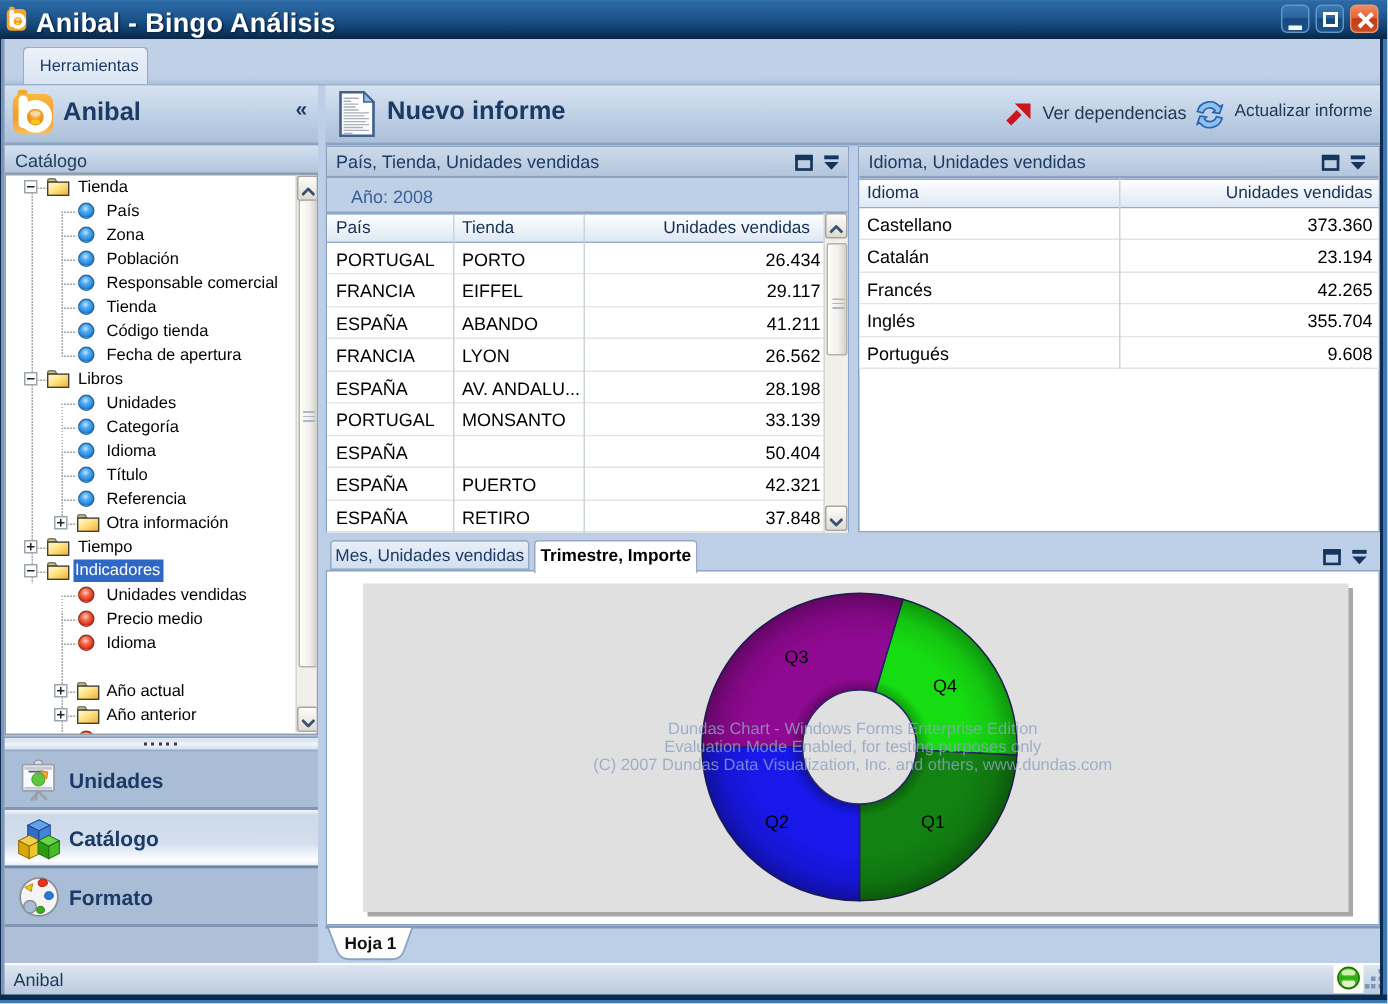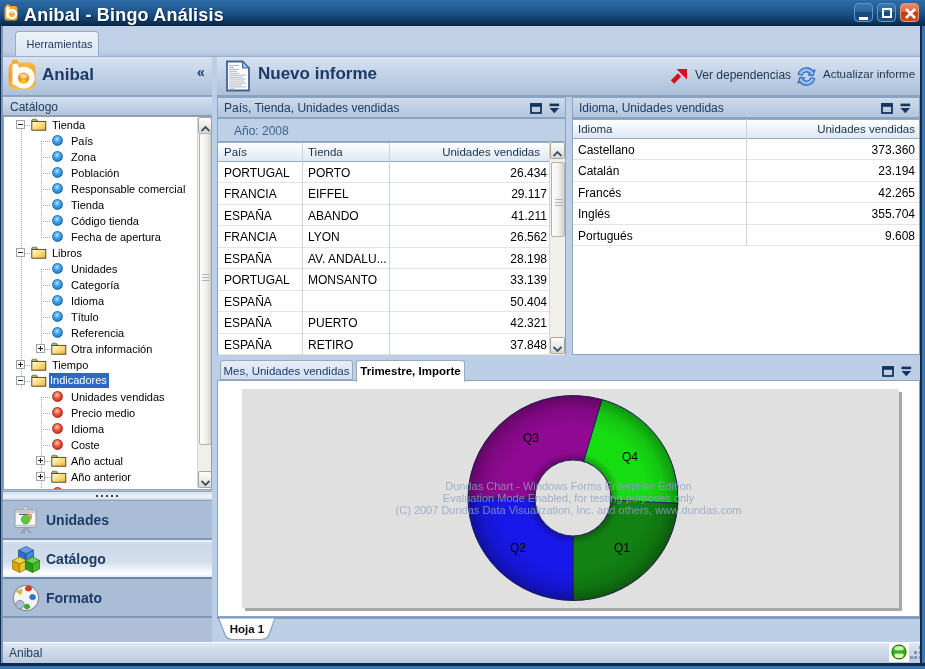--- a/index.html
+++ b/index.html
@@ -304,25 +304,20 @@
     <div class="trow" style="top:288px">
           <div class="dot-h" style="left:37px;top:8px;width:10px;"></div>
           <div class="ball red" style="left:48px"></div>
           <span style="left:67px">Precio medio</span>
         </div>
     <div class="trow" style="top:304px">
           <div class="dot-h" style="left:37px;top:8px;width:10px;"></div>
           <div class="ball red" style="left:48px"></div>
           <span style="left:67px">Idioma</span>
         </div>
-    <div class="trow" style="top:320px">
-          <div class="dot-h" style="left:37px;top:8px;width:10px;"></div>
-          <div class="ball red" style="left:48px"></div>
-          <span style="left:67px">Coste</span>
-        </div>
     <div class="trow" style="top:336px">
           <div class="dot-h" style="left:41px;top:8px;width:6px;"></div>
           <div class="ebox plus" style="left:32px"></div>
           <svg class="folder" style="left:47px" width="16" height="13" viewBox="0 0 16 13">
             <path d="M0.8 3.6 L0.8 2.2 Q0.8 1.2 1.8 1.2 L5 1.2 Q5.8 1.2 6.1 1.9 L6.8 3.2 Z" fill="#c9b97b" stroke="#55553f" stroke-width="0.7"></path>
             <path d="M13.2 3.2 L14.6 4.8 L8 4.8 Z" fill="#8595b5"></path>
             <rect x="0.8" y="3.4" width="14" height="8.8" fill="url(#fgrad)" stroke="#3c3c34" stroke-width="0.9"></rect>
           </svg>
           <span style="left:67px">Año actual</span>
         </div>

